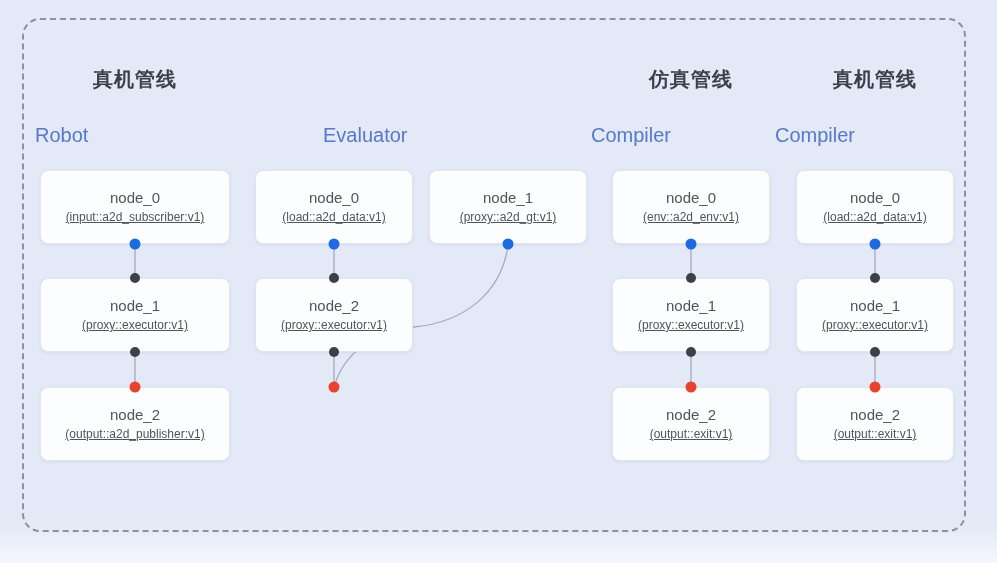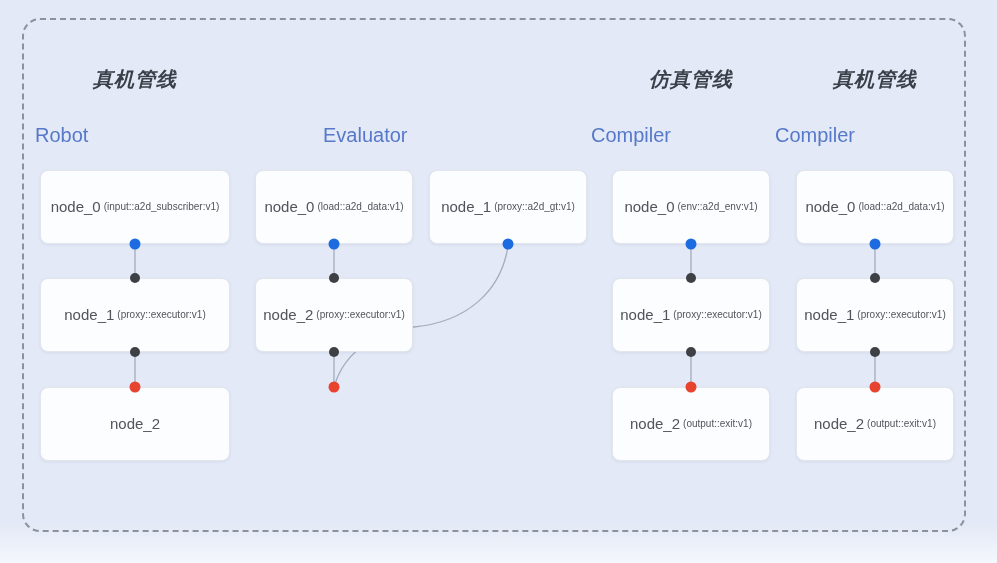--- a/index.html
+++ b/index.html
@@ -10,34 +10,34 @@
   }
   .frame{
     position:absolute;left:22px;top:18px;width:944px;height:514px;
     border:2px dashed var(--frame);border-radius:18px;
     box-sizing:border-box;pointer-events:none;
   }
   .edges{position:absolute;left:0;top:0;z-index:1;}
   .edges line,.edges path{stroke:var(--edge);stroke-width:1.3;fill:none;}
   .title-zh{
     position:absolute;top:66px;width:200px;margin-left:-100px;text-align:center;
-    font-size:20px;font-weight:700;color:var(--title_zh);letter-spacing:1px;z-index:2;font-style:italic;
+    font-size:20px;font-weight:700;color:var(--title_zh);letter-spacing:1px;z-index:2;
   }
   .title-en{
     position:absolute;top:124px;width:200px;margin-left:-100px;text-align:left;
     font-size:20px;font-weight:400;color:var(--title_en);z-index:2;
   }
   .node{
     position:absolute;height:74px;z-index:2;box-sizing:border-box;
     background:var(--node_bg);border:1px solid var(--node_border);border-radius:8px;
     box-shadow:0 1px 3px rgba(80,100,150,0.10);
-    display:flex;align-items:center;justify-content:center;gap:3px;text-align:right;
+    display:flex;flex-direction:column;align-items:center;justify-content:center;gap:3px;text-align:right;
   }
   .nname{font-size:15px;color:var(--node_text);line-height:1.2;}
-  .ntype{font-size:10px;color:var(--node_text);line-height:1.2;white-space:nowrap;}
+  .ntype{font-size:12px;color:var(--node_text);line-height:1.2;white-space:nowrap;text-decoration:underline;}
   .dot{
     position:absolute;z-index:3;border-radius:50%;
     transform:translate(-50%,-50%);
   }
   .dot.blue{width:11px;height:11px;background:var(--port_blue);}
   .dot.dark{width:10px;height:10px;background:var(--port_dark);}
   .dot.red{width:11px;height:11px;background:var(--port_red);}
 </style>
 </head>
 <body>
@@ -71,20 +71,21 @@
   <div class="node" style="left:40px;top:170px;width:190px">
     <div class="nname">node_0</div>
     <div class="ntype">(input::a2d_subscriber:v1)</div>
   </div>
   <div class="node" style="left:40px;top:278px;width:190px">
     <div class="nname">node_1</div>
     <div class="ntype">(proxy::executor:v1)</div>
   </div>
   <div class="node" style="left:40px;top:387px;width:190px">
     <div class="nname">node_2</div>
+    <div class="ntype">(output::a2d_publisher:v1)</div>
   </div>
 
   <div class="node" style="left:255px;top:170px;width:158px">
     <div class="nname">node_0</div>
     <div class="ntype">(load::a2d_data:v1)</div>
   </div>
   <div class="node" style="left:429px;top:170px;width:158px">
     <div class="nname">node_1</div>
     <div class="ntype">(proxy::a2d_gt:v1)</div>
   </div>

